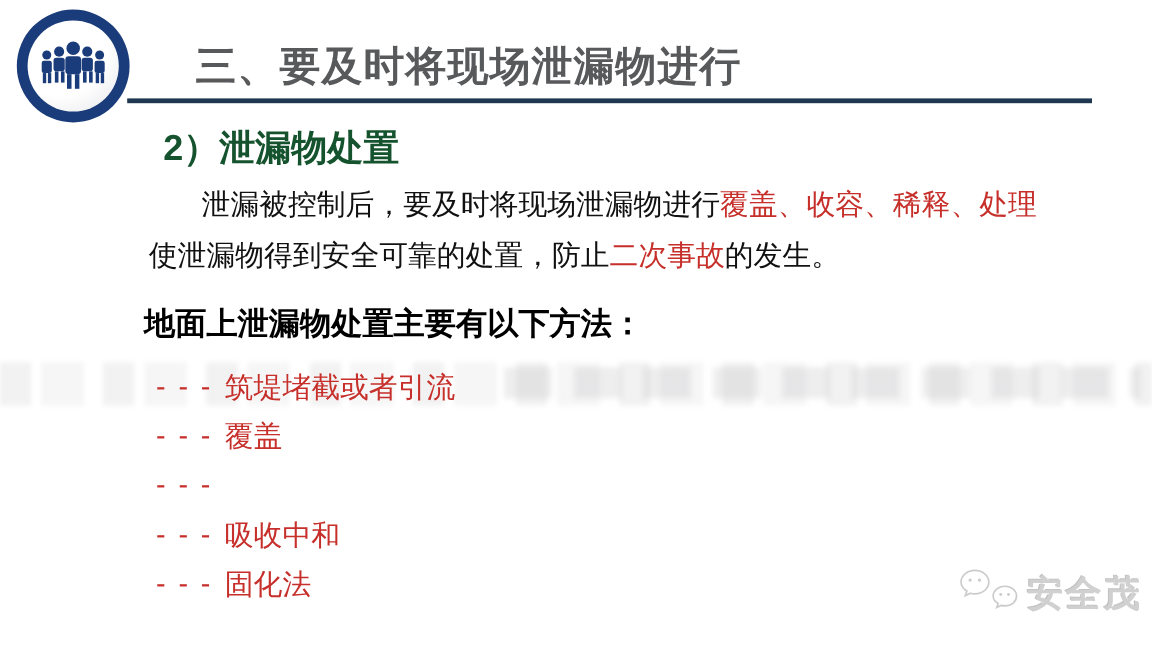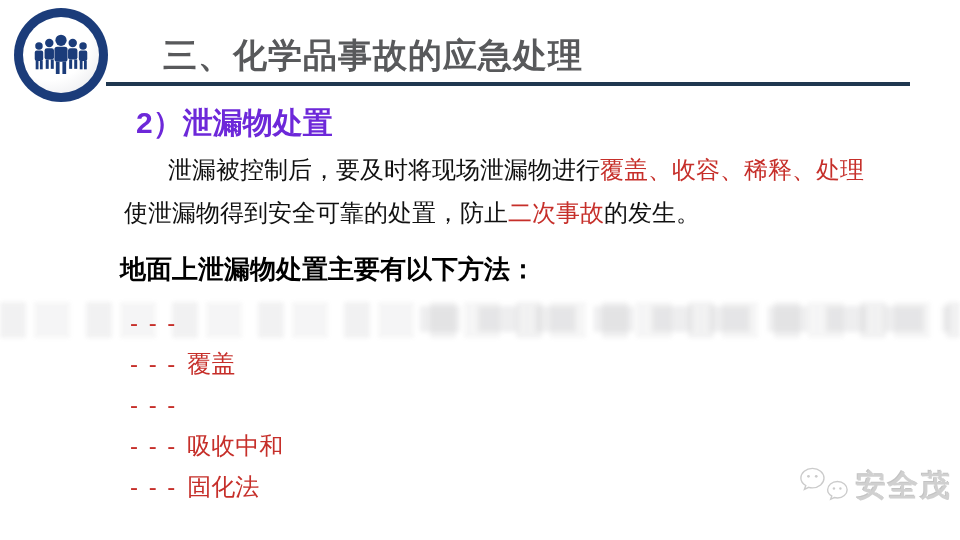--- a/index.html
+++ b/index.html
@@ -21,21 +21,21 @@
   .title{
     position:absolute;left:163px;top:33px;font-size:34px;font-weight:700;
     color:#58595B;letter-spacing:1px;white-space:nowrap;
   }
   .rule{
     position:absolute;left:106px;top:82px;width:804px;height:4px;background:#1f3750;
   }
   
   .heading{
     position:absolute;left:136px;top:103px;font-size:30px;font-weight:700;
-    color:#6d28d9;white-space:nowrap;
+    color:#14532d;white-space:nowrap;
   }
   .pline{position:absolute;font-size:24px;color:#111111;white-space:nowrap;}
   .pline1{left:168px;top:154px;}
   .pline2{left:124px;top:197px;}
   .red{color:#c62f2a;}
   .intro{
     position:absolute;left:120px;top:252px;font-size:26px;font-weight:700;
     color:#000;white-space:nowrap;text-align:center;
   }
   
@@ -57,21 +57,21 @@
     position:absolute;left:130px;top:308px;margin:0;padding:0;list-style:none;
   }
   .methods li{
     height:29px;margin-bottom:12px;font-size:24px;color:#c62f2a;white-space:nowrap;
     display:flex;align-items:center;
   }
   .dash{letter-spacing:2px;margin-right:10px;font-weight:400;}
   
   .brand{
     position:absolute;left:798px;top:466px;width:160px;height:50px;
-    display:flex;align-items:flex-start;gap:6px;opacity:.9;
+    display:flex;align-items:flex-end;gap:6px;opacity:.9;
   }
   .brand-icon svg{width:52px;height:38px;}
   .brand-text{
     font-size:30px;font-weight:700;color:#cccccc;letter-spacing:2px;
     text-shadow:1px 1px 0 #ffffff,-1px -1px 0 #bdbdbd;white-space:nowrap;
   }
 </style>
 </head>
 <body>
 
@@ -104,35 +104,36 @@
 
           <circle cx="55.5" cy="12" r="4"></circle>
           <rect x="51" y="17" width="9" height="11" rx="2"></rect>
           <rect x="52" y="28" width="3" height="9"></rect>
           <rect x="56.5" y="28" width="3" height="9"></rect>
         </g>
       </svg>
     </div>
   </div>
 
-  <div class="title">三、化学品事故的应急处理</div>
+  <div class="title">三、要及时将现场泄漏物进行</div>
   <div class="rule"></div>
 
   <div class="heading">2）泄漏物处置</div>
 
   <div class="pline pline1"><span>泄漏被控制后，要及时将现场泄漏物进行</span><span class="red">覆盖、收容、稀释、处理</span></div>
   <div class="pline pline2"><span>使泄漏物得到安全可靠的处置，防止</span><span class="red">二次事故</span><span>的发生。</span></div>
 
   <div class="intro">地面上泄漏物处置主要有以下方法：</div>
 
   <div class="ghost-band"></div>
 
   <ul class="methods">
     <li>
       <span class="dash">- - -</span>
+      <span>筑堤堵截或者引流</span>
     </li>
     <li>
       <span class="dash">- - -</span>
       <span>覆盖</span>
     </li>
     <li>
       <span class="dash">- - -</span>
     </li>
     <li>
       <span class="dash">- - -</span>

